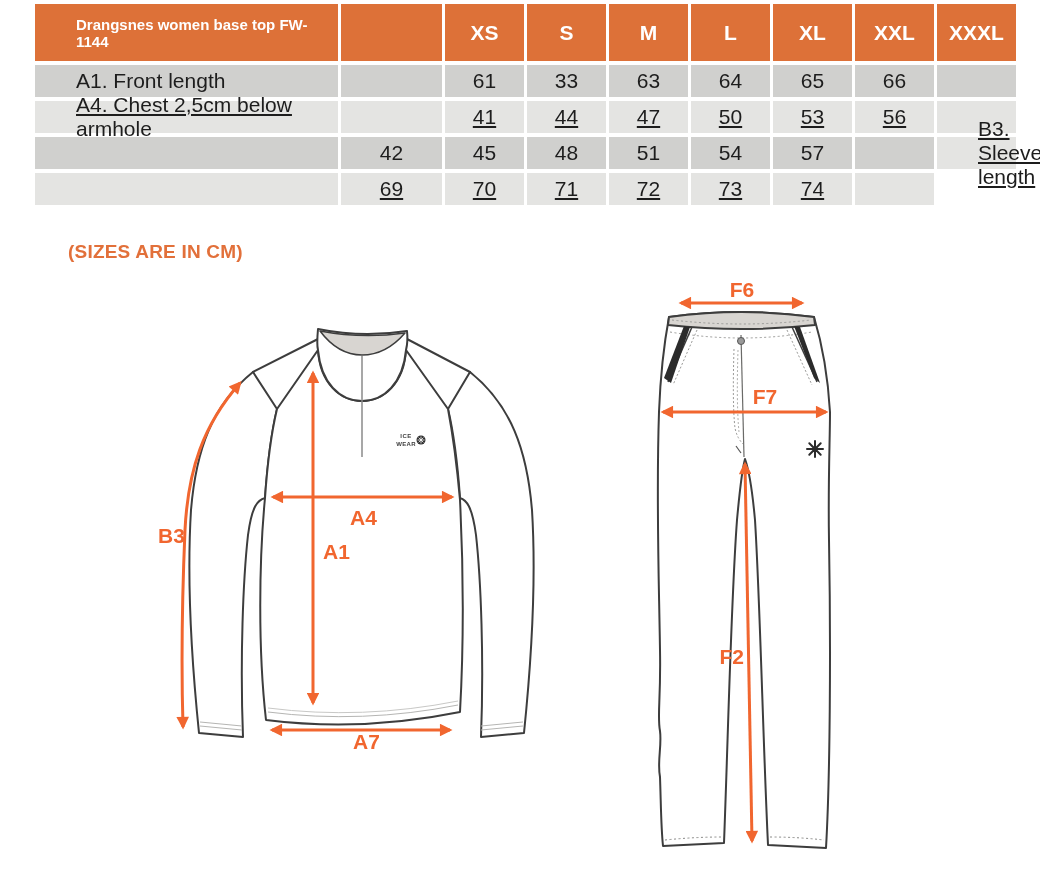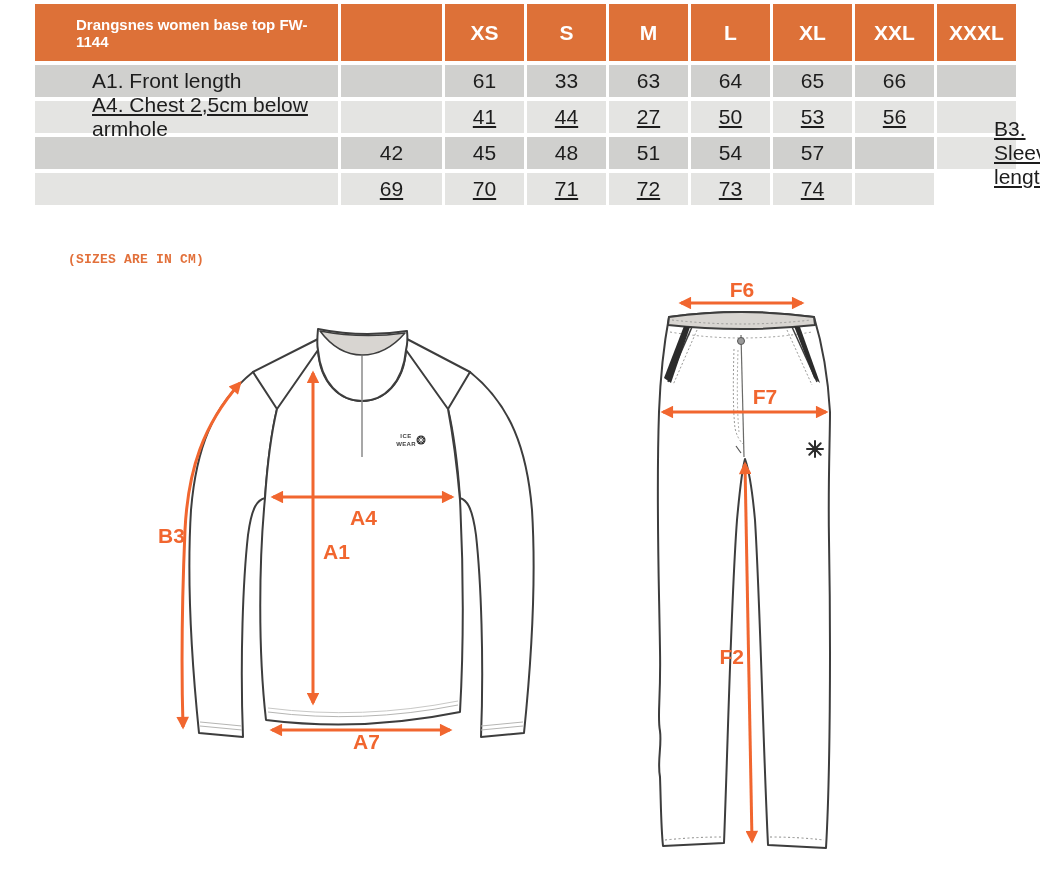--- a/index.html
+++ b/index.html
@@ -10,28 +10,28 @@
   .size-table{
     position:absolute;left:35px;top:4px;
     display:grid;
     grid-template-columns:303px 101px repeat(7,79px);
     grid-template-rows:57px repeat(4,32px);
     gap:4px 3px;
   }
   .cell{display:flex;align-items:center;justify-content:center;font-size:21px;color:#1d1d1d;}
   .cell.hdr{background:#dd7138;color:#ffffff;font-weight:bold;}
   .cell.title{justify-content:flex-start;padding-left:41px;font-size:15px;}
-  .cell.label{justify-content:flex-start;padding-left:57px;}
+  .cell.label{justify-content:flex-start;padding-left:41px;}
   .cell.dark{background:#d0d0ce;}
   .cell.light{background:#e4e4e2;text-decoration:underline;}
 
   
   .cm-note{
-    position:absolute;left:68px;top:252px;
-    color:#e2703a;font-size:13px;font-weight:bold;letter-spacing:.2px;font-family:Liberation Mono, monospace;
+    position:absolute;left:68px;top:241px;
+    color:#e2703a;font-size:19px;font-weight:bold;letter-spacing:.2px;
   }
 
   
   .shirt-svg{position:absolute;left:150px;top:300px;}
   .pants-svg{position:absolute;left:620px;top:280px;}
   svg text.meas{font-family:"Liberation Sans",sans-serif;font-weight:bold;font-size:21px;fill:#f1662f;}
   svg text.logo{font-family:"Liberation Sans",sans-serif;font-weight:bold;fill:#3c3c3c;}
 </style>
 </head>
 <body>
@@ -57,21 +57,21 @@
     <div class="cell dark">63</div>
     <div class="cell dark">64</div>
     <div class="cell dark">65</div>
     <div class="cell dark">66</div>
     <div class="cell dark"></div>
 
     <div class="cell light label">A4. Chest 2,5cm below armhole</div>
     <div class="cell light"></div>
     <div class="cell light">41</div>
     <div class="cell light">44</div>
-    <div class="cell light">27</div>
+    <div class="cell light">47</div>
     <div class="cell light">50</div>
     <div class="cell light">53</div>
     <div class="cell light">56</div>
     <div class="cell light"></div>
 
     <div class="cell dark"></div>
     <div class="cell dark">42</div>
     <div class="cell dark">45</div>
     <div class="cell dark">48</div>
     <div class="cell dark">51</div>

